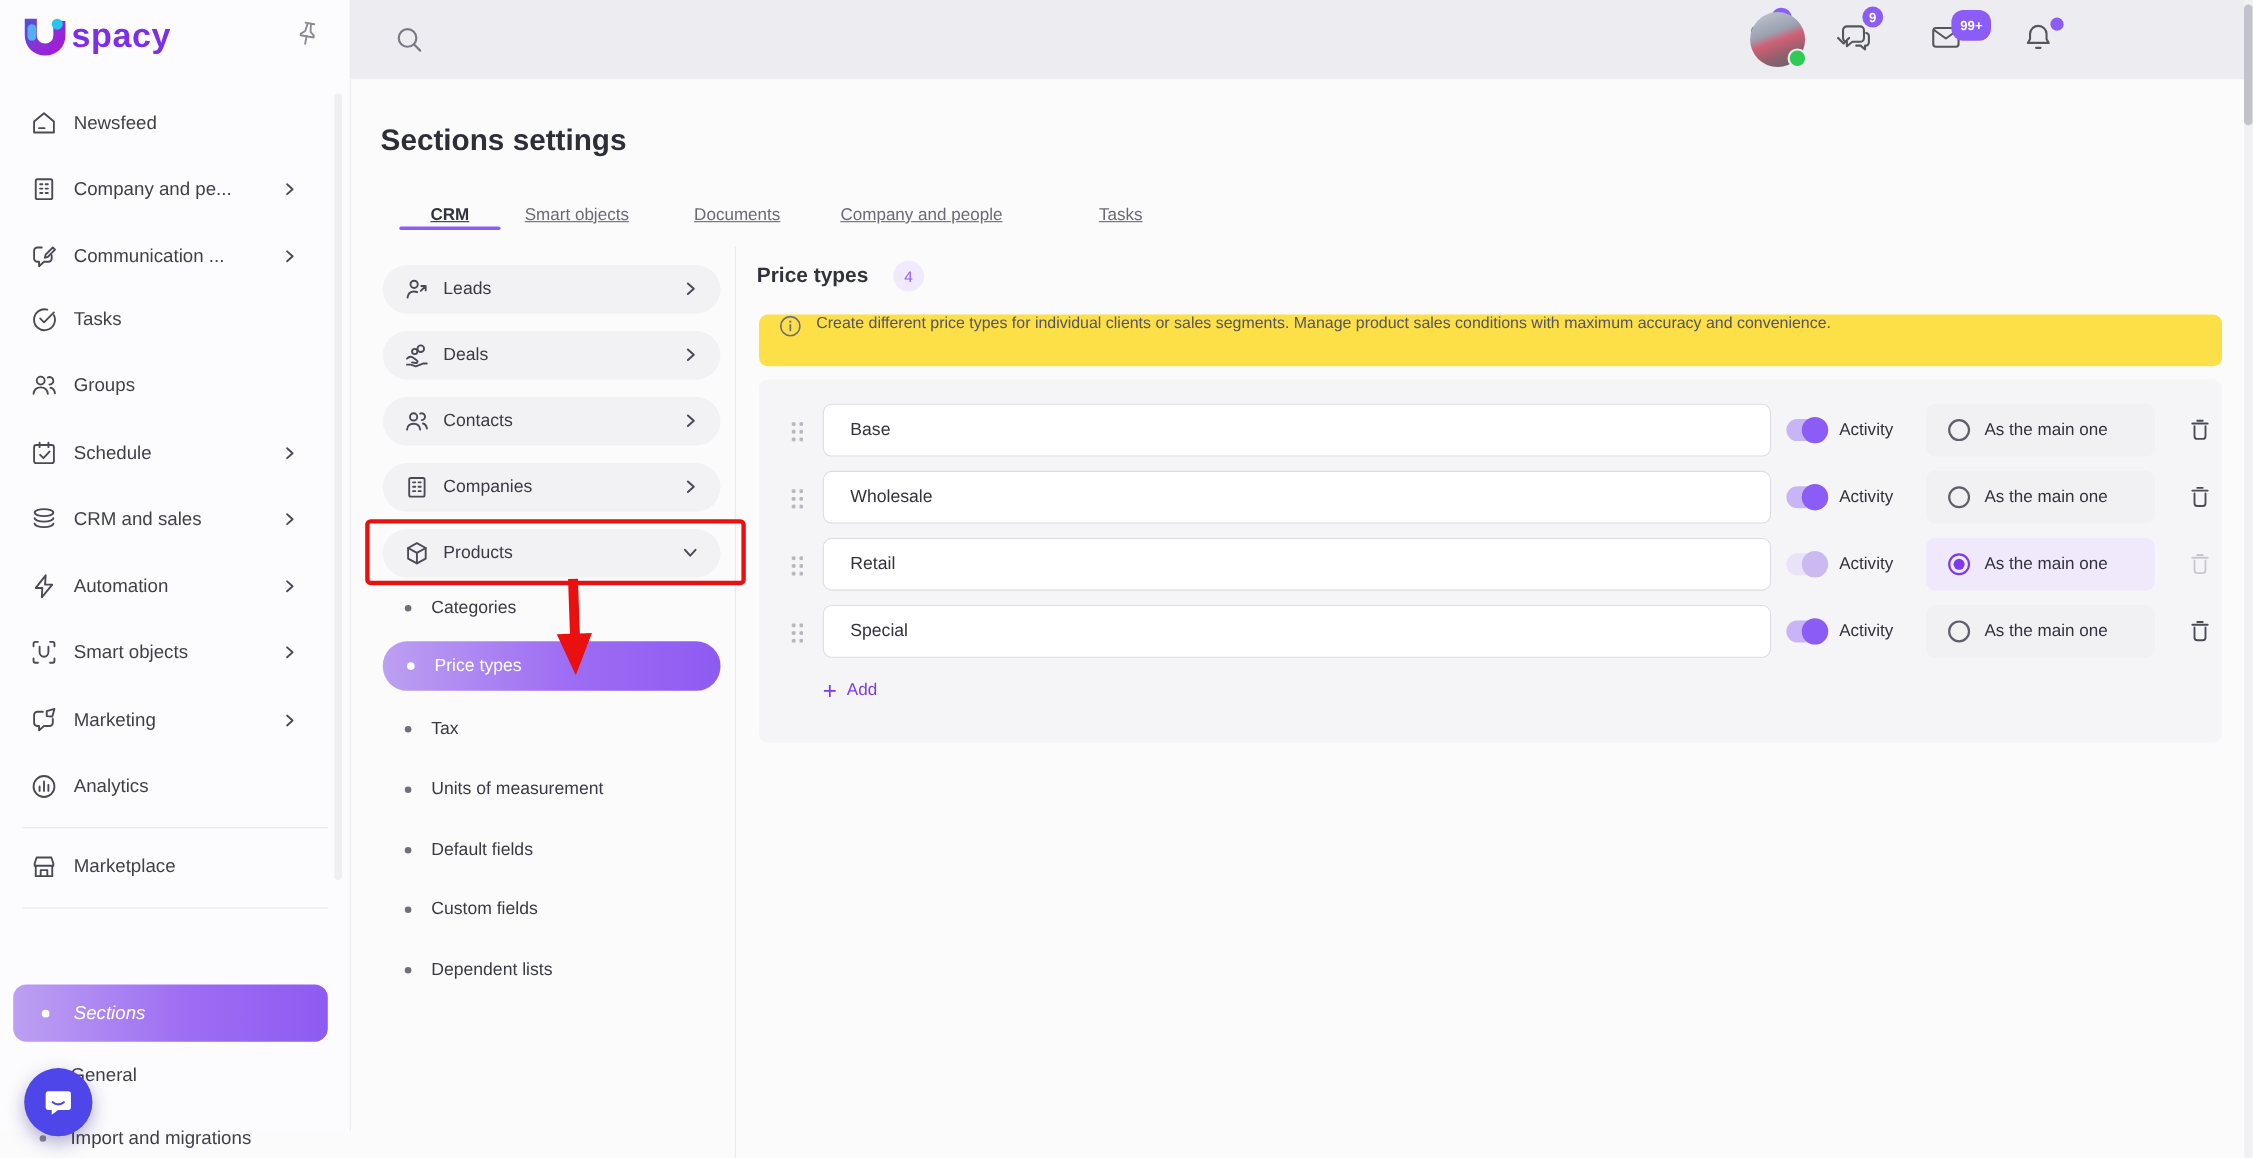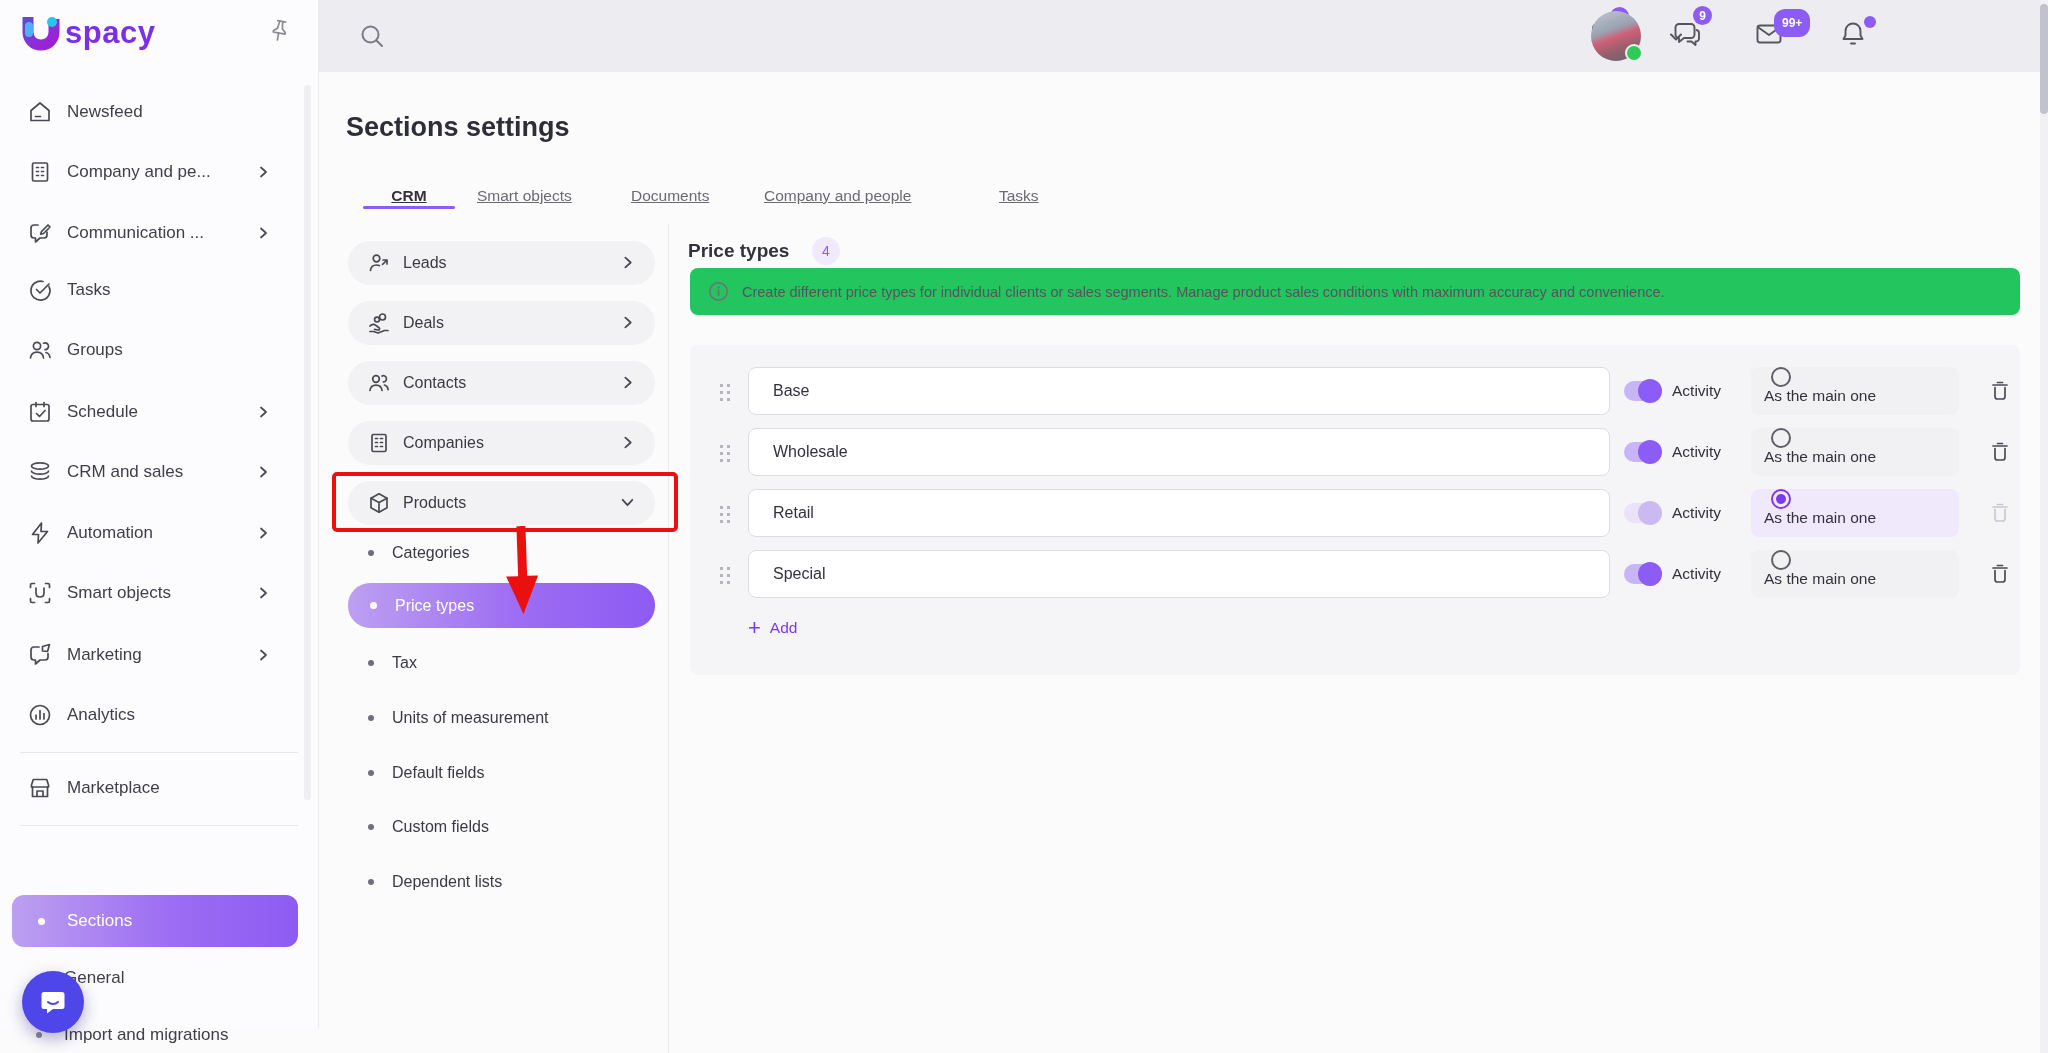--- a/index.html
+++ b/index.html
@@ -19,21 +19,21 @@
   .side-item .slabel{margin-left:14px;font-size:17px;color:#3F3F49;white-space:nowrap;}
   .side-item .chev{position:absolute;left:256px;top:17px;}
   .side-div{position:absolute;left:20px;width:278px;height:1px;background:#E8E8EC;}
   .settings-pill{position:absolute;left:12px;top:833px;width:286px;height:52px;background:#F0F0F3;border-radius:12px;display:flex;align-items:center;cursor:pointer;}
   .settings-pill .sicon{width:26px;height:26px;margin-left:15px;}
   .settings-pill .slabel{margin-left:14px;font-size:17px;color:#33333D;}
   .settings-pill .chev{position:absolute;left:246px;top:19px;}
   .sections-pill{position:absolute;left:12px;top:895px;width:286px;height:52px;border-radius:12px;
       background:linear-gradient(90deg,#BCA0F1 0%,#9D6DF3 55%,#8E5BF2 100%);display:flex;align-items:center;cursor:pointer;}
   .sections-pill .bullet{width:7px;height:7px;border-radius:50%;background:#fff;margin-left:26px;}
-  .sections-pill .slabel{margin-left:22px;font-size:17px;color:#fff;}
+  .sections-pill .slabel{margin-left:22px;font-size:17px;color:#fff;font-style:italic;}
   .side-sub{position:absolute;left:0;width:318px;height:44px;display:flex;align-items:center;cursor:pointer;}
   .side-sub .bullet{width:6px;height:6px;border-radius:50%;background:#8A8A94;margin-left:36px;}
   .side-sub .slabel{margin-left:22px;font-size:17px;color:#3F3F49;white-space:nowrap;}
   .chat-widget{position:absolute;left:22px;top:971px;width:62px;height:62px;border-radius:50%;background:#4E46E8;
       box-shadow:0 6px 16px rgba(40,30,120,.35);display:flex;align-items:center;justify-content:center;z-index:30;cursor:pointer;}
 
   
   .topbar{position:absolute;left:318px;top:0;width:1730px;height:72px;background:#EDEDF1;}
   .search-btn{position:absolute;left:40px;top:22px;width:28px;height:28px;cursor:pointer;}
   .tb-item{position:absolute;top:19px;width:34px;height:34px;cursor:pointer;}
@@ -69,38 +69,38 @@
   .sub-selected .nlabel{margin-left:18px;font-size:16px;color:#fff;}
 
   
   .anno-rect{position:absolute;left:332px;top:472px;width:338px;height:52px;border:4px solid #EB1010;border-radius:5px;z-index:20;pointer-events:none;}
   .anno-arrow{position:absolute;left:498px;top:526px;z-index:21;pointer-events:none;transform:rotate(-2deg);}
 
   
   .panel-heading{position:absolute;left:688px;top:240px;font-size:19px;font-weight:bold;color:#32323C;}
   .count-badge{position:absolute;left:812px;top:237px;width:28px;height:28px;border-radius:50%;background:#F1E9FD;
       color:#8B5CF6;font-size:14px;display:flex;align-items:center;justify-content:center;}
-  .info-banner{position:absolute;left:690px;top:268px;width:1330px;height:47px;background:#22c55e;border-radius:8px;
-      display:flex;align-items:center;}
+  .info-banner{position:absolute;left:690px;top:286px;width:1330px;height:47px;background:#fde047;border-radius:8px;
+      display:flex;align-items:flex-start;}
   .info-banner .iicon{margin-left:18px;}
   .info-banner .itext{margin-left:13px;font-size:14.5px;color:#55555F;}
   .rows-box{position:absolute;left:690px;top:345px;width:1330px;height:330px;background:#F5F5F8;border-radius:8px;}
   .price-row{position:absolute;left:0;width:1330px;height:48px;}
   .handle{position:absolute;left:28px;top:14px;width:12px;height:21px;cursor:grab;
       background:radial-gradient(circle,#B5B5BF 1.7px,transparent 2px);background-size:7px 7px;background-position:0 1px;}
   .name-input{position:absolute;left:58px;top:0;width:862px;height:48px;box-sizing:border-box;border:1px solid #DCDCE3;
       border-radius:8px;background:#fff;padding:0 24px;font-size:16px;color:#32323C;outline:none;
       font-family:"Liberation Sans","DejaVu Sans",sans-serif;}
   .switch{position:absolute;left:934px;top:14px;width:34px;height:20px;border-radius:10px;background:rgba(139,92,246,.42);cursor:pointer;}
   .switch .knob{position:absolute;right:-4px;top:-2px;width:24px;height:24px;border-radius:50%;background:#8B5CF6;}
   .price-row.is-main .switch{background:#E9E2F8;}
   .price-row.is-main .switch .knob{background:#CBB9F2;}
   .act-label{position:absolute;left:982px;top:0;height:48px;display:flex;align-items:center;font-size:15.5px;color:#32323C;}
   .main-pill{position:absolute;left:1061px;top:0;width:208px;height:48px;border-radius:8px;background:#F1F1F4;
-      display:flex;align-items:flex-start;cursor:pointer;flex-direction:column;}
+      display:flex;align-items:center;cursor:pointer;}
   .price-row.is-main .main-pill{background:#F0E9FC;}
   .radio{width:20px;height:20px;border-radius:50%;border:2px solid #5F5F6A;box-sizing:border-box;margin-left:20px;position:relative;}
   .price-row.is-main .radio{border-color:#7C3AED;}
   .price-row.is-main .radio::after{content:"";position:absolute;left:3px;top:3px;width:10px;height:10px;border-radius:50%;background:#7C3AED;}
   .main-label{margin-left:13px;font-size:15.5px;color:#32323C;}
   .trash{position:absolute;left:1298px;top:12px;width:24px;height:24px;cursor:pointer;}
   .trash svg{stroke:#4A4A55;}
   .price-row.is-main .trash svg{stroke:#C8C8D2;}
   .add-btn{position:absolute;left:58px;top:272px;display:flex;align-items:center;gap:9px;cursor:pointer;color:#7C3AED;}
   .add-plus{font-size:22px;line-height:22px;font-weight:400;}

